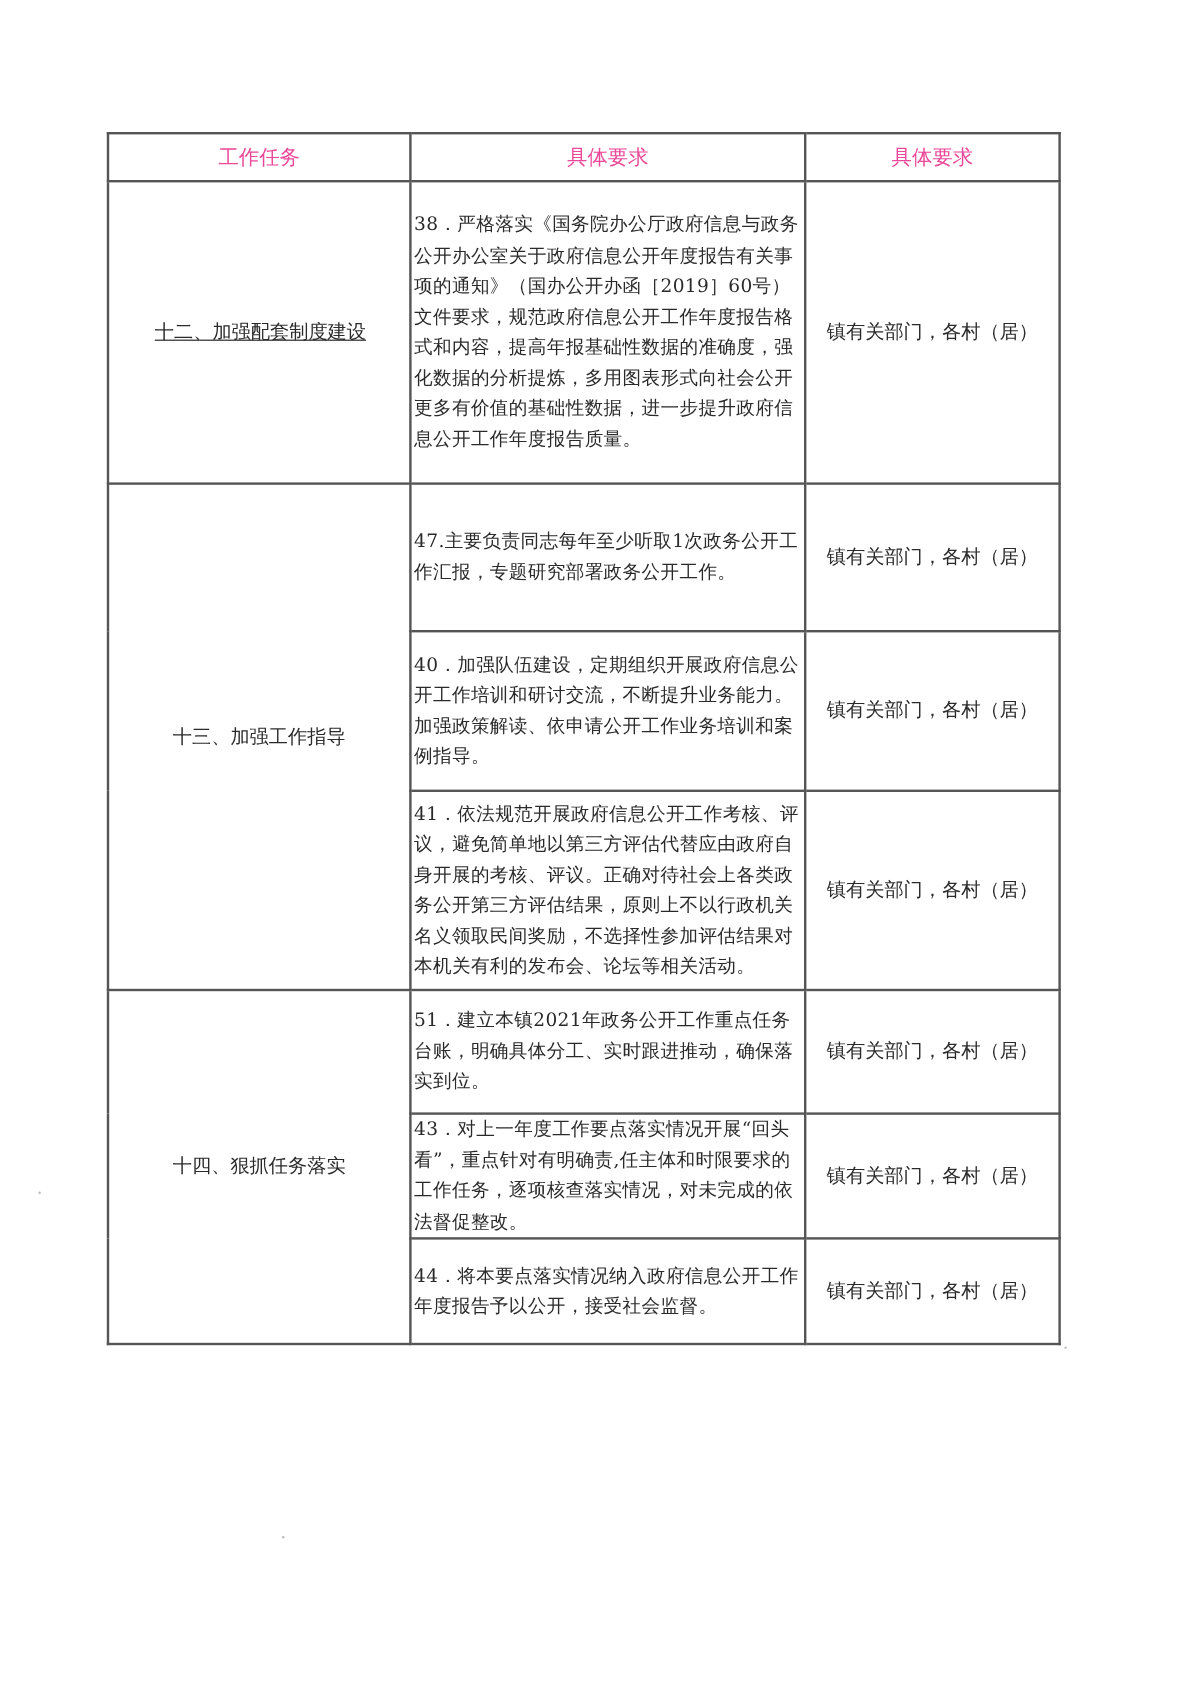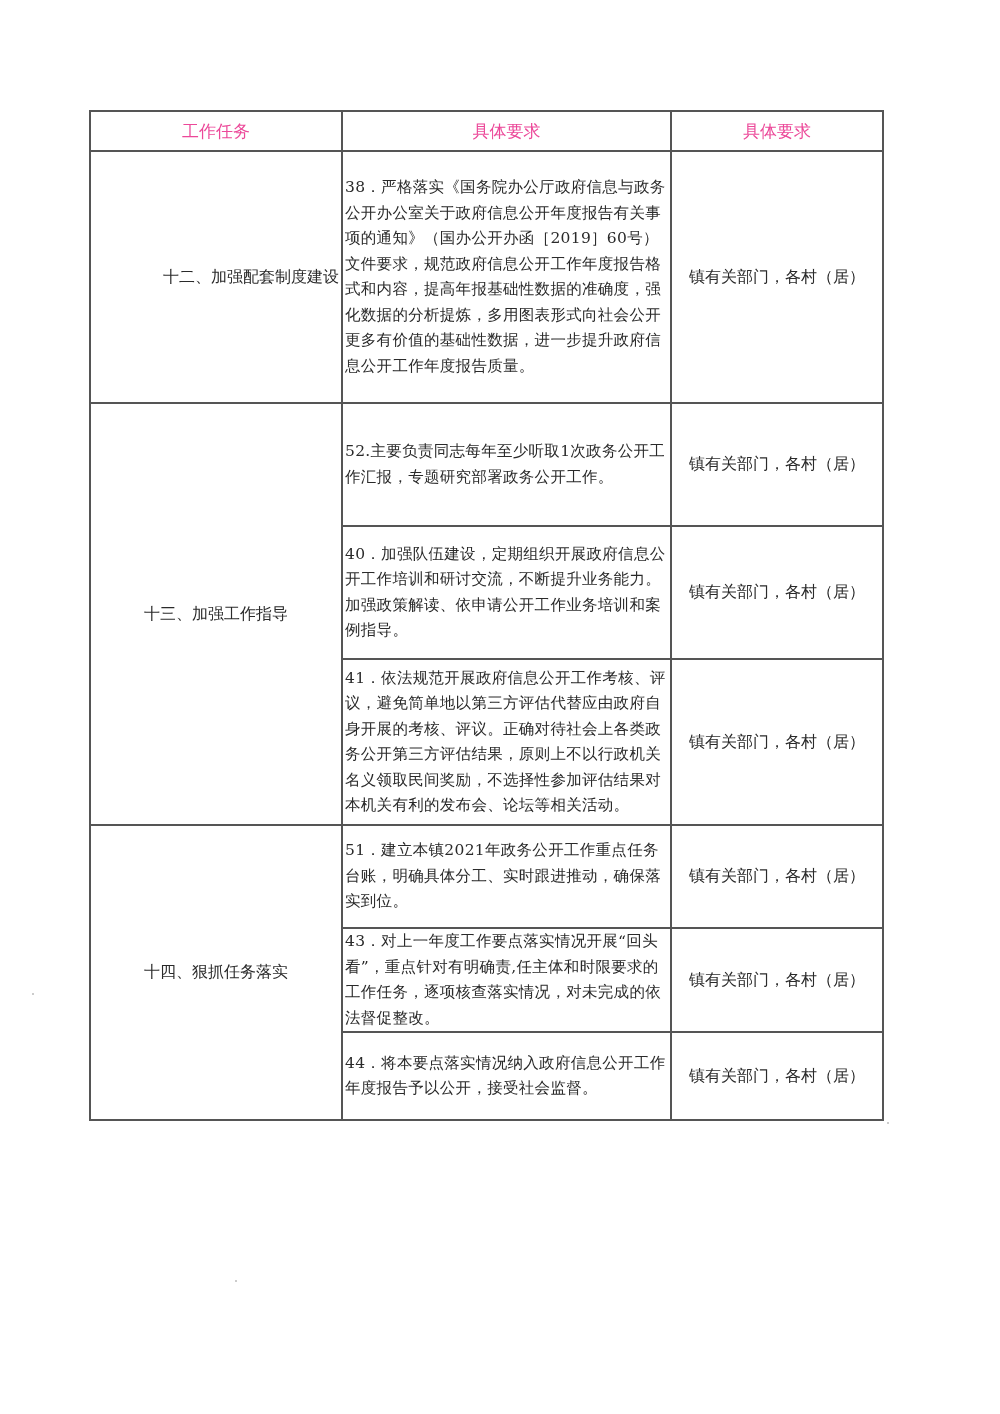--- a/index.html
+++ b/index.html
@@ -3,21 +3,21 @@
 <meta charset="utf-8">
 <style>
   html, body { margin:0; padding:0; background:#ffffff; }
   body { width:1000px; height:1414px; position:relative; overflow:hidden;
          font-family:"DejaVu Serif","Liberation Serif",serif; color:#2a2a2a; }
   table.main { position:absolute; left:89px; top:110px; width:793px;
          border-collapse:collapse; table-layout:fixed; }
   table.main td, table.main th { border:2px solid #555; padding:0 2px; vertical-align:middle; }
   th { height:38px; font-weight:normal; font-size:17px; text-align:center; color:#ec4899; }
   td.task { font-size:16px; }
-  td.task.left { text-align:right; padding-left:4px; }
+  td.task.left { text-align:center; padding-left:4px;text-decoration:underline; }
   td.task.center { text-align:center;border-radius:17px; }
   td.req { font-size:15.5px; line-height:25.5px; text-align:left; padding:0 3px 0 2px; letter-spacing:0.3px; }
   td.unit { font-size:16px; text-align:center; padding-left:4px; }
   .stray { position:absolute; width:2px; height:2px; background:#bbb; border-radius:1px; }
 </style>
 </head>
 <body>
 
 <table class="main">
   <colgroup>
@@ -35,21 +35,21 @@
   <tbody>
 
     <tr style="height:252px">
       <td class="task left">十二、加强配套制度建设</td>
       <td class="req">38．严格落实《国务院办公厅政府信息与政务公开办公室关于政府信息公开年度报告有关事项的通知》（国办公开办函［2019］60号）文件要求，规范政府信息公开工作年度报告格式和内容，提高年报基础性数据的准确度，强化数据的分析提炼，多用图表形式向社会公开更多有价值的基础性数据，进一步提升政府信息公开工作年度报告质量。</td>
       <td class="unit">镇有关部门，各村（居）</td>
     </tr>
 
     <tr style="height:123px">
       <td class="task center" rowspan="3">十三、加强工作指导</td>
-      <td class="req">52.主要负责同志每年至少听取1次政务公开工作汇报，专题研究部署政务公开工作。</td>
+      <td class="req">47.主要负责同志每年至少听取1次政务公开工作汇报，专题研究部署政务公开工作。</td>
       <td class="unit">镇有关部门，各村（居）</td>
     </tr>
     <tr style="height:133px">
       <td class="req">40．加强队伍建设，定期组织开展政府信息公开工作培训和研讨交流，不断提升业务能力。加强政策解读、依申请公开工作业务培训和案例指导。</td>
       <td class="unit">镇有关部门，各村（居）</td>
     </tr>
     <tr style="height:166px">
       <td class="req">41．依法规范开展政府信息公开工作考核、评议，避免简单地以第三方评估代替应由政府自身开展的考核、评议。正确对待社会上各类政务公开第三方评估结果，原则上不以行政机关名义领取民间奖励，不选择性参加评估结果对本机关有利的发布会、论坛等相关活动。</td>
       <td class="unit">镇有关部门，各村（居）</td>
     </tr>

